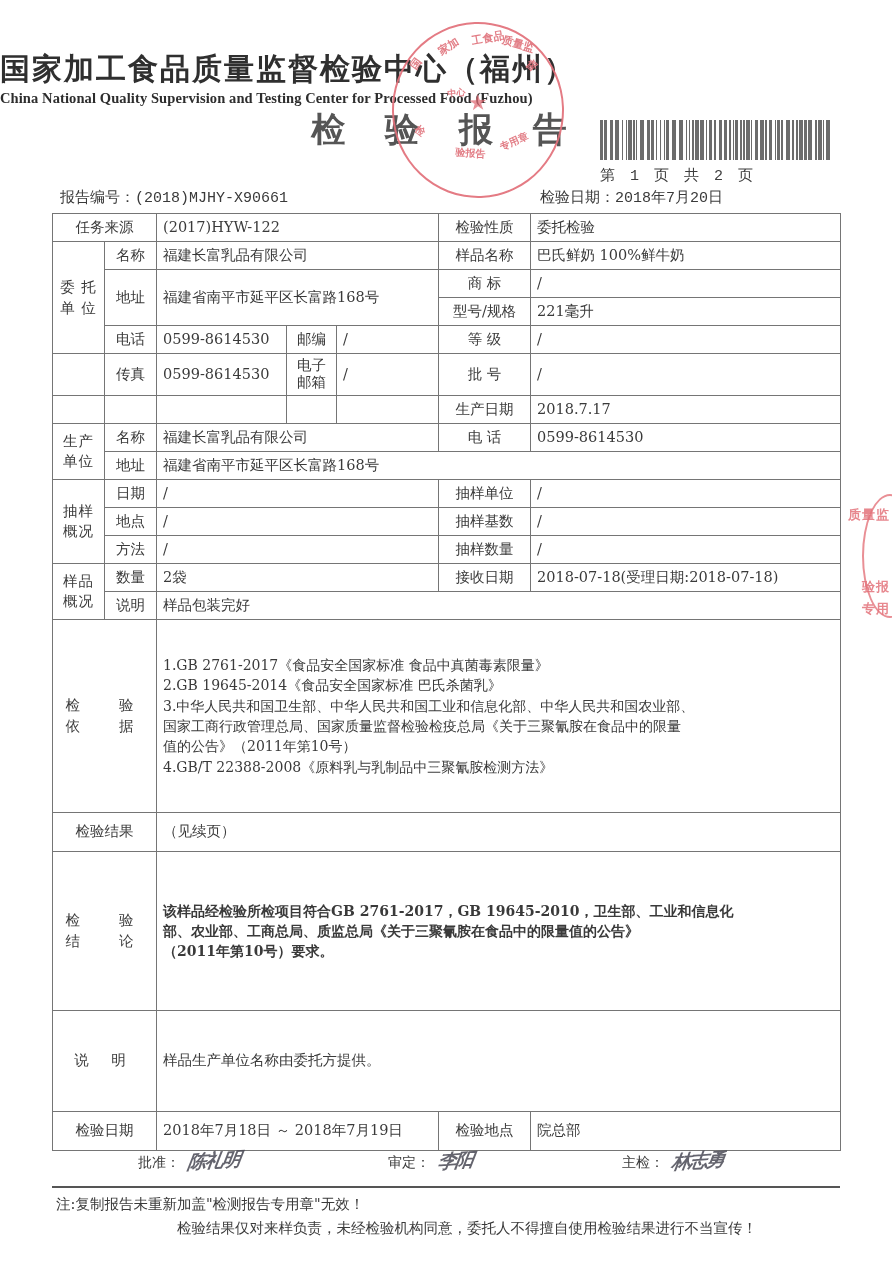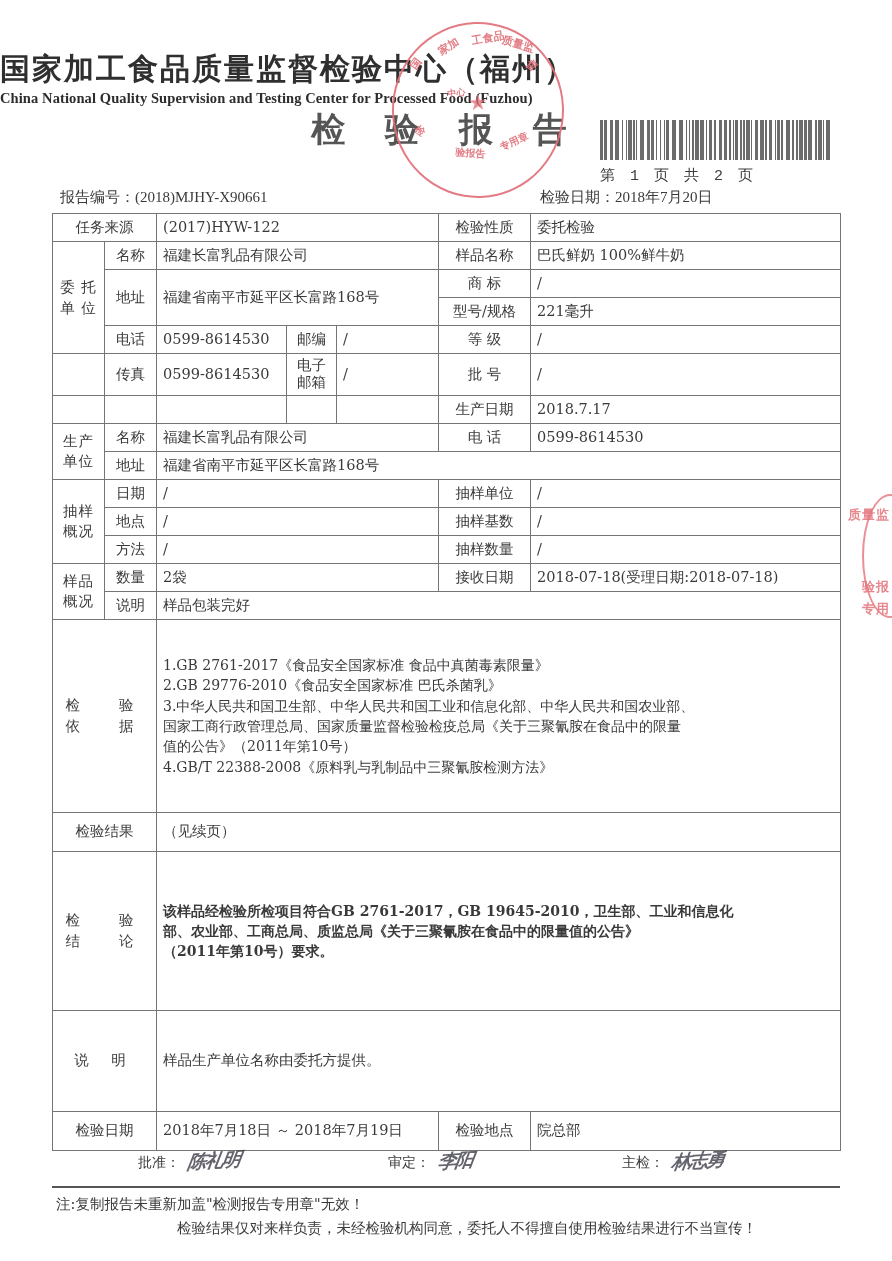--- a/index.html
+++ b/index.html
@@ -61,21 +61,21 @@
   .barcode{position:absolute;left:600px;top:120px;width:236px;height:40px;}
   .barcode i{position:absolute;top:0;height:100%;background:#6c6c6c;display:block;}
   .pageno{
     position:absolute;left:600px;top:166px;width:236px;
     font-size:15px;letter-spacing:3px;color:#3d3d3d;
     font-family:Liberation Mono, monospace;
   }
 
   
   .metaline{position:absolute;left:60px;top:188px;width:780px;height:22px;font-size:15px;
-            font-family:Liberation Serif, serif;color:#3a3a3a;}
+            font-family:Liberation Mono, monospace;color:#3a3a3a;}
   .metaline .rno{position:absolute;left:0;top:0;white-space:nowrap;}
   .metaline .rdate{position:absolute;left:480px;top:0;white-space:nowrap;}
 
   
   .tbl{
     position:absolute;left:52px;top:213px;width:788px;
     border-collapse:collapse;table-layout:fixed;
     font-size:14.5px;font-family:"DejaVu Serif",serif;color:#3a3a3a;
   }
   .tbl td{
@@ -325,21 +325,21 @@
     </tr>
     <tr>
       <td class="lbl">说明</td>
       <td class="val" colspan="5">样品包装完好</td>
     </tr>
 
     <tr>
       <td class="lbl2" colspan="2" style="height:186px">检&nbsp;&nbsp;验<br>依&nbsp;&nbsp;据</td>
       <td class="basis" colspan="5">
         <div>1.GB 2761-2017《食品安全国家标准 食品中真菌毒素限量》</div>
-        <div>2.GB 29776-2010《食品安全国家标准 巴氏杀菌乳》</div>
+        <div>2.GB 19645-2014《食品安全国家标准 巴氏杀菌乳》</div>
         <div>3.中华人民共和国卫生部、中华人民共和国工业和信息化部、中华人民共和国农业部、</div>
         <div>国家工商行政管理总局、国家质量监督检验检疫总局《关于三聚氰胺在食品中的限量</div>
         <div>值的公告》（2011年第10号）</div>
         <div>4.GB/T 22388-2008《原料乳与乳制品中三聚氰胺检测方法》</div>
       </td>
     </tr>
 
     <tr>
       <td class="lbl" colspan="2" style="height:32px">检验结果</td>
       <td class="val" colspan="5">（见续页）</td>

